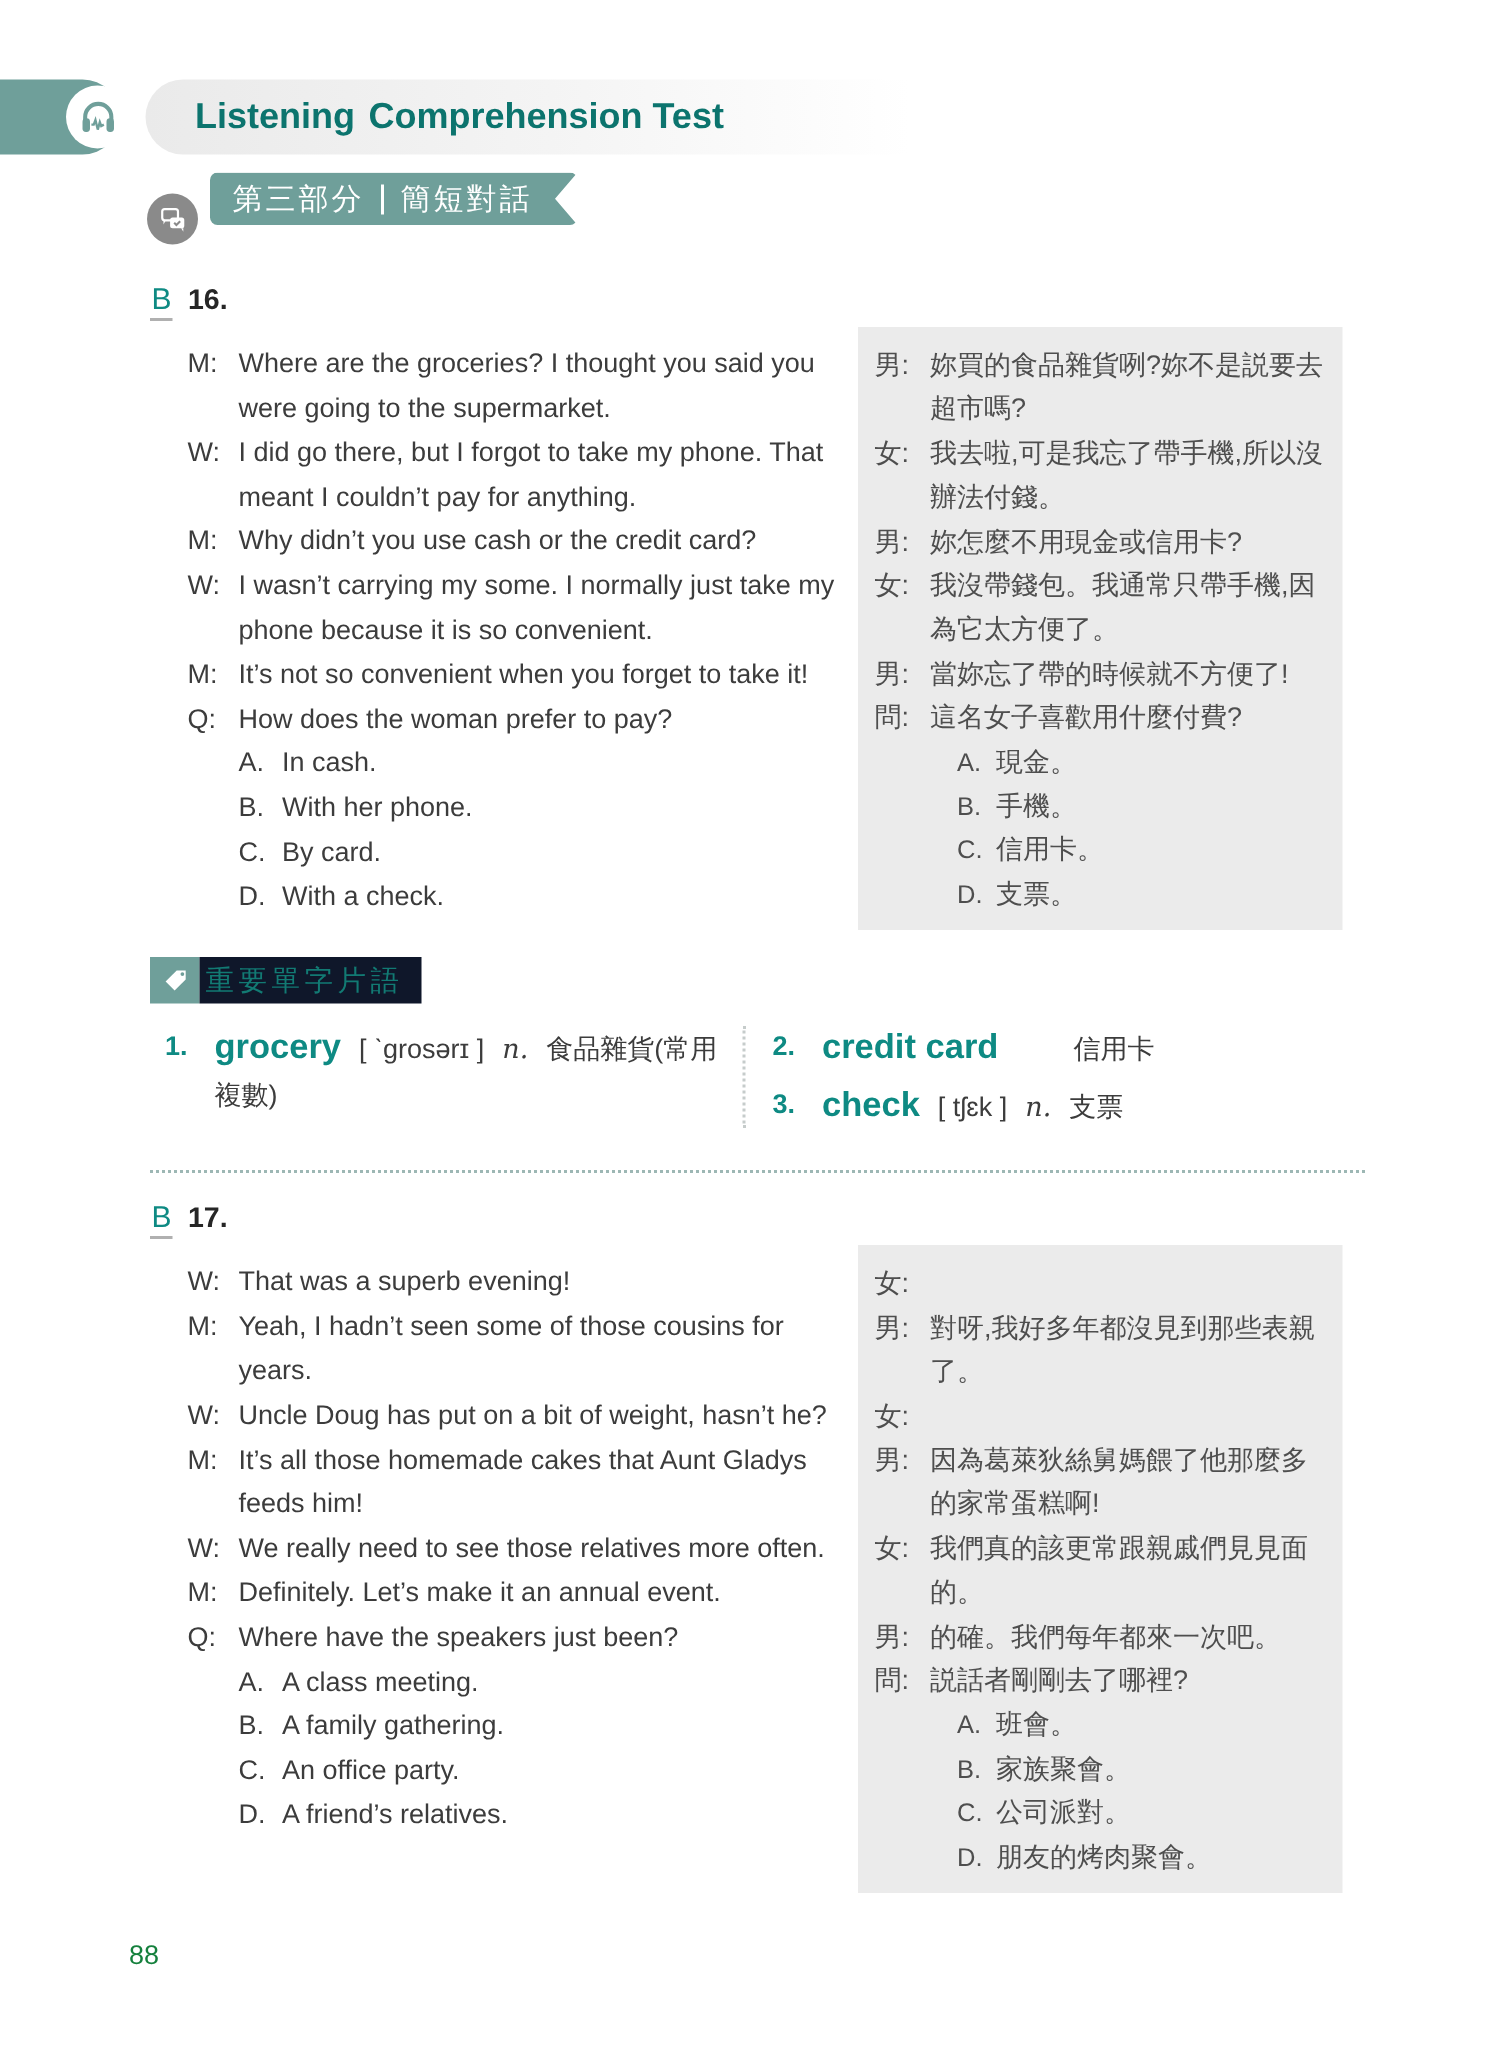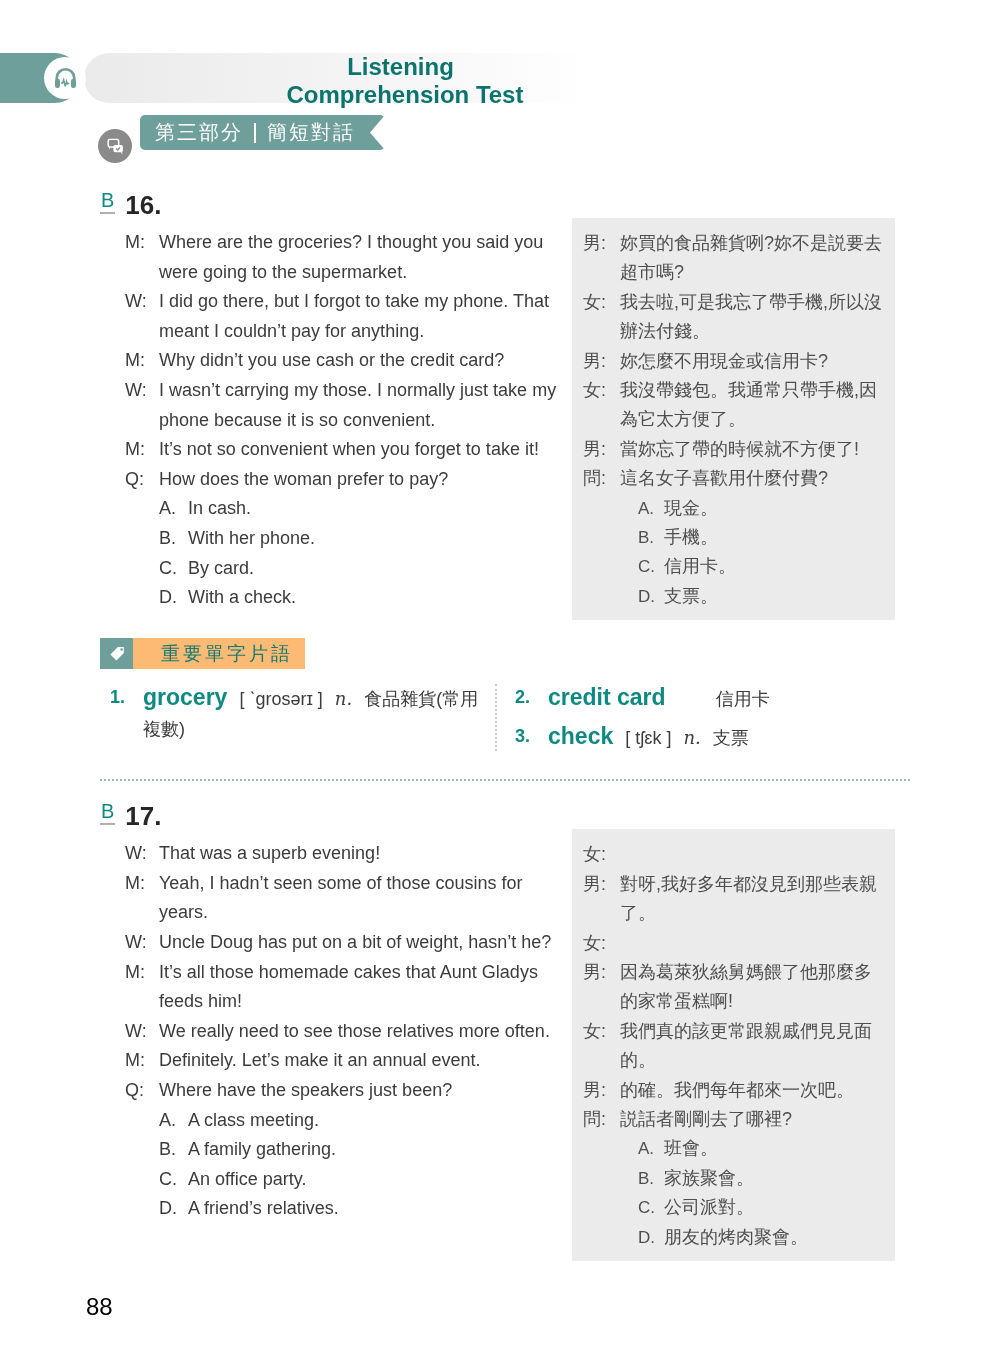--- a/index.html
+++ b/index.html
@@ -4,77 +4,77 @@
 <style>
   html,body{margin:0;padding:0;background:#fff;}
   .page{position:relative;width:1000px;height:1369px;background:#fff;overflow:hidden;
         font-family:"Liberation Sans","DejaVu Sans",sans-serif;}
 
   
   .audio-tab{position:absolute;left:0;top:53px;width:80px;height:50px;background:#6f9f9a;
              border-radius:0 25px 25px 0;}
   .audio-circle{position:absolute;left:44px;top:57px;width:42px;height:42px;background:#fff;
                 border-radius:50%;display:flex;align-items:center;justify-content:center;z-index:2;}
-  .title-pill{position:absolute;left:84px;top:53px;width:600px;height:50px;border-radius:25px;
+  .title-pill{position:absolute;left:97px;top:53px;width:600px;height:50px;border-radius:25px;
               background:linear-gradient(90deg,#eaeaea 0%,#f4f4f4 45%,#ffffff 85%);
-              display:flex;align-items:center;padding-left:33px;box-sizing:border-box;flex-direction:column;}
+              display:flex;align-items:center;padding-left:33px;box-sizing:border-box;}
   .title-bold{font-weight:bold;font-size:24px;color:#0c746e;}
   .title-rest{font-size:24px;color:#0c746e;margin-left:9px;font-weight:bold;}
 
   
   .part-icon{position:absolute;left:98px;top:129px;width:34px;height:34px;background:#8a8a8a;
              border-radius:50%;display:flex;align-items:center;justify-content:center;}
   .part-banner{position:absolute;left:140px;top:115px;height:35px;background:#6f9f9a;
                border-radius:5px;clip-path:polygon(0 0,100% 0,calc(100% - 15px) 50%,100% 100%,0 100%);
                display:flex;align-items:center;padding:0 30px 0 15px;color:#fff;font-size:20px;
                letter-spacing:2px;}
   .part-sep{width:2px;height:20px;background:#fff;margin:0 11px;}
 
   
   .content{position:absolute;left:100px;top:190px;width:810px;}
   .q-head{display:flex;align-items:flex-start;height:26px;margin-bottom:2px;}
   .ans{color:#0e8a83;font-size:20px;line-height:20px;border-bottom:2px solid #b0b0b0;padding:0 1px 2px;}
-  .qnum{font-weight:bold;font-size:26px;color:#262626;margin-left:10px;}
+  .qnum{font-weight:bold;font-size:19px;color:#262626;margin-left:10px;}
   .q-body{display:flex;margin-left:25px;}
   .col-en{width:435px;padding-top:10px;font-size:18px;line-height:29.6px;color:#3c3c3c;box-sizing:border-box;}
   .col-zh{width:323px;margin-left:12px;background:#ebebeb;padding:11px 12px 9px 11px;
           font-size:18px;line-height:29.4px;color:#4e4e4e;box-sizing:border-box;align-self:flex-start;}
   .line{display:flex;}
   .spk{width:34px;flex-shrink:0;}
   .txt{flex:1;}
   .opt{display:flex;margin-left:34px;}
   .opt-label{width:29px;flex-shrink:0;}
   .line-zh{display:flex;}
   .spk-zh{width:37px;flex-shrink:0;}
   .txt-zh{flex:1;}
   .opt-zh{display:flex;margin-left:55px;}
   .opt-zh-label{width:26px;flex-shrink:0;font-size:17px;}
 
   
   .vocab{margin-top:18px;}
   .vocab-head{display:flex;height:31px;}
   .tag-box{width:33px;height:31px;background:#6f9f9a;display:flex;align-items:center;justify-content:center;}
-  .vocab-label{background:#fdba74;color:#127a73;font-size:19px;letter-spacing:3px;
-               display:flex;align-items:center;padding:0 12px 0 28px;}
+  .vocab-label{background:#0f172a;color:#127a73;font-size:19px;letter-spacing:3px;
+               display:flex;align-items:center;padding:0 12px 0 4px;}
   .vocab-body{display:flex;margin-top:13px;margin-left:10px;}
   .v-col1{width:385px;box-sizing:border-box;padding-right:12px;}
   .v-div{border-left:2px dotted #c6cccb;margin:2px 0;}
   .v-col2{padding-left:18px;flex:1;}
   .v-item{display:flex;font-size:18px;line-height:30px;color:#3c3c3c;}
   .v-item + .v-item{margin-top:7px;}
   .v-num{width:33px;color:#0e8a83;font-weight:bold;flex-shrink:0;}
   .v-word{color:#0e8a83;font-weight:bold;font-size:23px;margin-right:7px;}
   .v-phon{margin-right:7px;}
   .v-pos{font-family:"DejaVu Serif",serif;font-style:italic;margin-right:7px;}
   .def-gap{margin-left:38px;}
 
   .dot-hr{border:none;border-top:2px dotted #9db7b4;margin:26px 0 0 0;width:810px;}
   .q17{margin-top:20px;}
 
-  .page-num{position:absolute;left:86px;top:1293px;font-size:24px;color:#000000;}
+  .page-num{position:absolute;left:86px;top:1293px;font-size:18px;color:#15803d;}
 </style>
 </head>
 <body>
 
 <div class="page">
 
   <div class="audio-tab"></div>
   <div class="audio-circle">
     <svg width="27" height="27" viewBox="0 0 26 26">
       <path d="M4.6 14.5 v-2 a8.4 8.4 0 0 1 16.8 0 v2" fill="none" stroke="#6f9f9a" stroke-width="2.6"></path>
@@ -119,21 +119,21 @@
           <div class="line">
             <span class="spk">W:</span>
             <div class="txt">I did go there, but I forgot to take my phone. That meant I couldn’t pay for anything.</div>
           </div>
           <div class="line">
             <span class="spk">M:</span>
             <div class="txt">Why didn’t you use cash or the credit card?</div>
           </div>
           <div class="line">
             <span class="spk">W:</span>
-            <div class="txt">I wasn’t carrying my those. I normally just take my phone because it is so convenient.</div>
+            <div class="txt">I wasn’t carrying my some. I normally just take my phone because it is so convenient.</div>
           </div>
           <div class="line">
             <span class="spk">M:</span>
             <div class="txt">It’s not so convenient when you forget to take it!</div>
           </div>
           <div class="line">
             <span class="spk">Q:</span>
             <div class="txt">How does the woman prefer to pay?</div>
           </div>
           <div class="opt">

